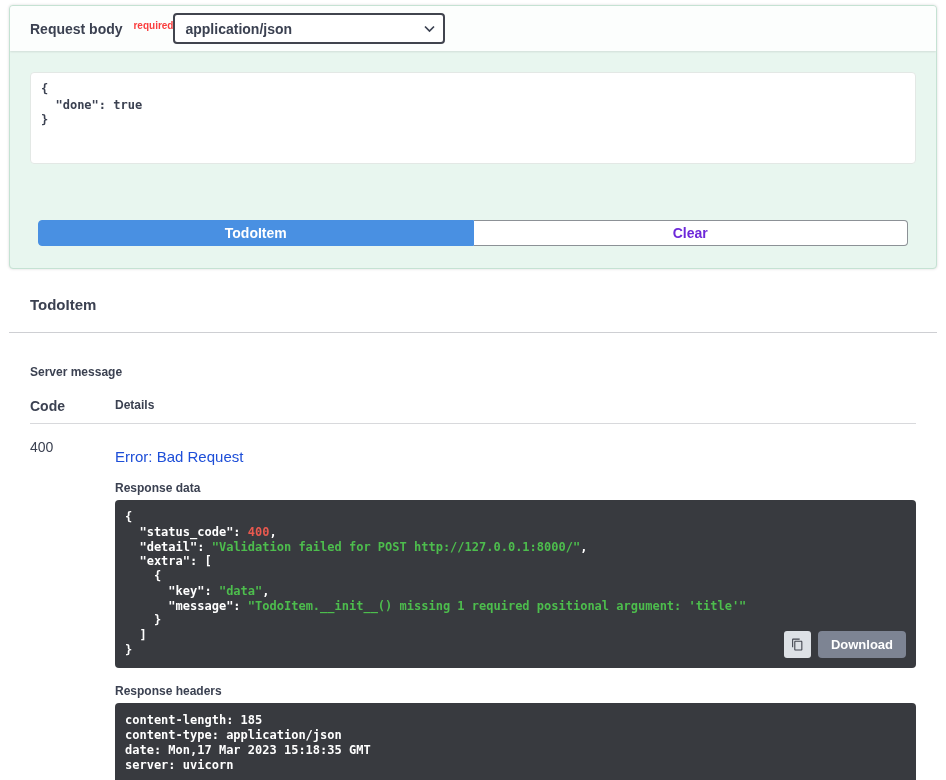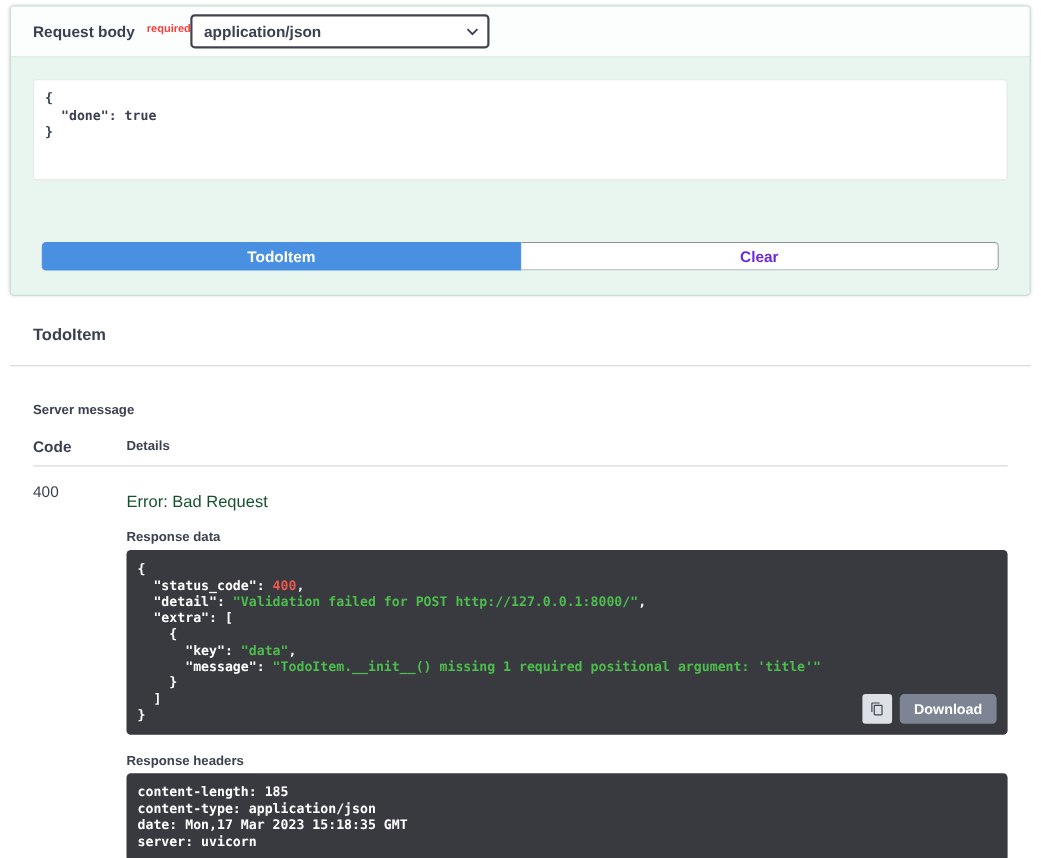--- a/index.html
+++ b/index.html
@@ -49,21 +49,21 @@
   .responses-header{margin:0 9px;padding:27px 21px 19px;border-bottom:1px solid rgba(59,65,81,.25)}
   .responses-header h4{font-size:15px;font-weight:700}
   .responses-inner{padding:32px 30px 0}
   .responses-inner h5{font-size:12px;font-weight:700}
   .rt-head,.rt-row{display:grid;grid-template-columns:85px 1fr}
   .rt-head{padding:19px 0 9px;border-bottom:1px solid rgba(59,65,81,.2)}
   .rt-head .col-code{font-size:14px;font-weight:700}
   .rt-head .col-details{font-size:12px;font-weight:700}
   .rt-row{padding-top:15px}
   .rt-row .col-code{font-size:14px}
-  .status-text{font-size:15px;color:#14532d;margin-top:9px}
+  .status-text{font-size:15px;color:#1d4ed8;margin-top:9px}
   .block-label{font-size:12px;font-weight:700;margin:16px 0 5px}
   .code-block{position:relative;background:var(--code-bg,#383a3f);border-radius:4px;padding:10px}
   .code-block pre{
     font-family:"DejaVu Sans Mono",monospace;font-size:12px;font-weight:700;
     line-height:1.23;color:#fff;white-space:pre;
   }
   .tok-number{color:var(--code-number,#e9594f)}
   .tok-string{color:var(--code-string,#4dbd4d)}
   .headers-block pre{line-height:1.25}
   .download-contents{position:absolute;right:10px;bottom:10px;display:flex;gap:7px;align-items:stretch}

